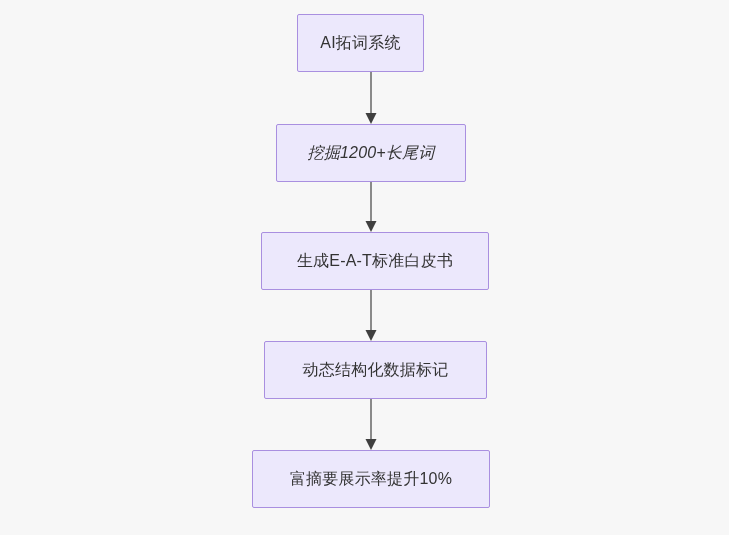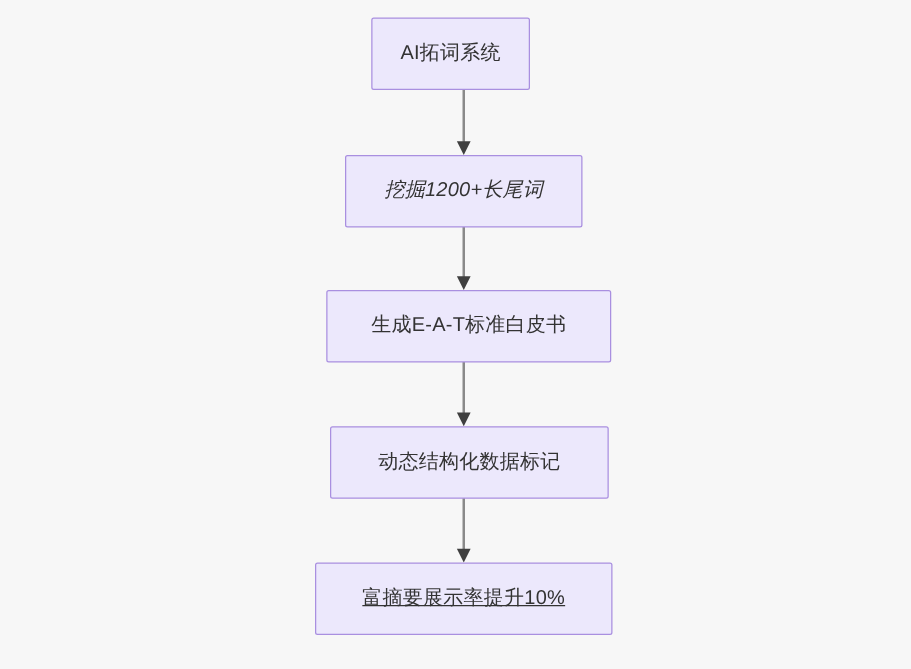--- a/index.html
+++ b/index.html
@@ -81,17 +81,17 @@
   </div>
 
   <div class="node" style="left:264px; top:341px; width:223px; height:58px;">
     <span>动态结构化数据标记</span>
   </div>
 
   <div class="node" style="left:261px; top:232px; width:228px; height:58px;">
     <span>生成E-A-T标准白皮书</span>
   </div>
 
-  <div class="node" style="left:252px; top:450px; width:238px; height:58px;text-decoration:underline;">
+  <div class="node" style="left:252px; top:450px; width:238px; height:58px;">
     <span>富摘要展示率提升10%</span>
   </div>
 
 </div>
 
 </body></html>

